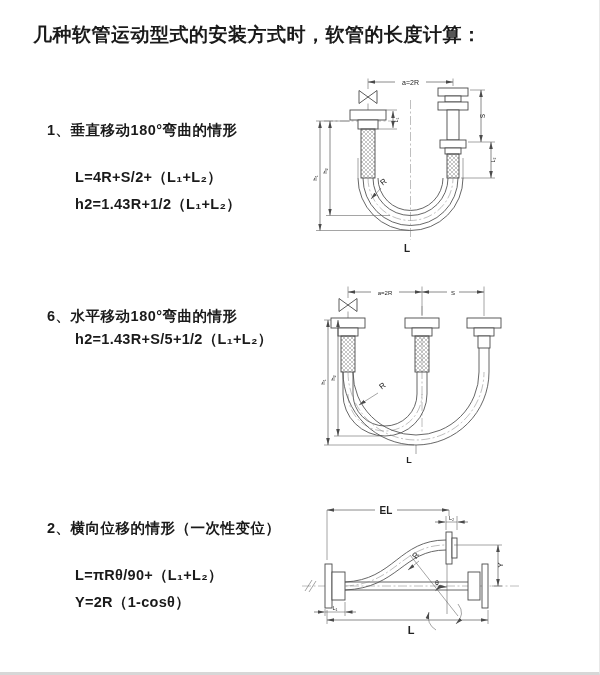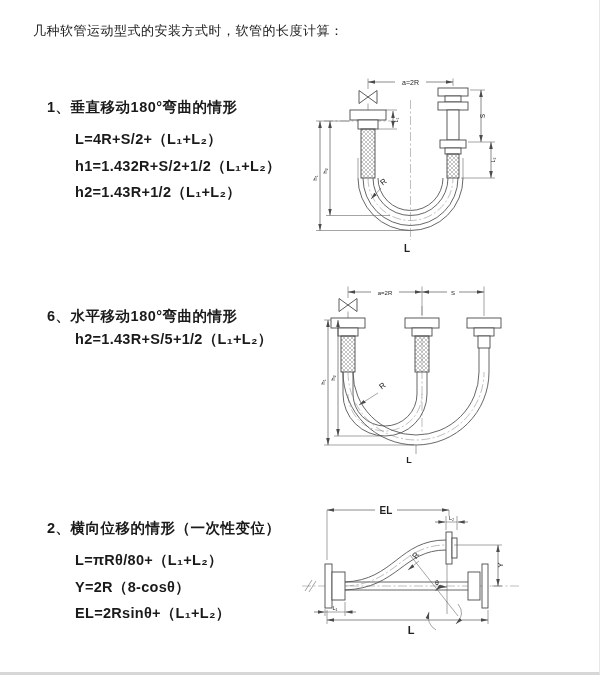--- a/index.html
+++ b/index.html
@@ -1,23 +1,23 @@
 <!DOCTYPE html>
 <html><head>
 <meta charset="utf-8">
 <style>
   *{margin:0;padding:0;box-sizing:border-box}
   html,body{width:600px;height:675px}
   body{background:#fff;font-family:"Liberation Sans","DejaVu Sans",sans-serif;color:#1a1a1a;position:relative;overflow:hidden}
   .page{position:absolute;inset:0;background:#fff;border-right:1px solid #e8e8e8;border-bottom:3px solid #d7d7d7}
-  .title{position:absolute;left:33px;top:22px;font-size:13px;font-weight:normal;letter-spacing:.5px}
+  .title{position:absolute;left:33px;top:22px;font-size:19px;font-weight:bold;letter-spacing:.5px}
   .sec{position:absolute;left:47px}
   .sec .h{font-size:14.5px;font-weight:bold;letter-spacing:.5px}
   .sec .f{margin-left:28px;font-size:14.5px;font-weight:bold;line-height:26.5px;letter-spacing:.3px}
-  .sec .f.first{margin-top:9px}
+  .sec .f.first{margin-top:24px}
   .diag{position:absolute;overflow:visible}
   .diag text{font-family:"Liberation Sans","DejaVu Sans",sans-serif;fill:#222}
   .pipe{stroke:#4a4a4a;stroke-width:.9;fill:#fff}
   .hose{stroke:#565656;stroke-width:.9;fill:none}
   .thin{stroke:#5a5a5a;stroke-width:.55;fill:none}
   .cl{stroke:#8a8a8a;stroke-width:.55;fill:none;stroke-dasharray:9 2.5 2 2.5}
   .braid{stroke:#4a4a4a;stroke-width:.9;fill:url(#braid)}
   .dim{stroke:#4a4a4a;stroke-width:.65;fill:none}
 </style>
 </head>
@@ -31,37 +31,35 @@
         <path d="M0,4 L4,0 M0,0 L4,4" stroke="#8a8a8a" stroke-width="0.5"></path>
       </pattern>
       <marker id="arr" markerWidth="7.5" markerHeight="5" refX="7" refY="2.5" orient="auto-start-reverse" markerUnits="userSpaceOnUse">
         <path d="M0,0.7 L7,2.5 L0,4.3 Z" fill="#4a4a4a"></path>
       </marker>
     </defs>
   </svg>
 
   <div class="title">几种软管运动型式的安装方式时，软管的长度计算：</div>
 
-  <div class="sec" style="top:98px">
+  <div class="sec" style="top:121px">
     <div class="h">1、垂直移动180°弯曲的情形</div>
     <div class="f first">L=4R+S/2+（L₁+L₂）</div>
-    <div class="f">h1=1.432R+S/2+1/2（L₁+L₂）</div>
     <div class="f">h2=1.43R+1/2（L₁+L₂）</div>
   </div>
 
   <div class="sec" style="top:307px">
     <div class="h">6、水平移动180°弯曲的情形</div>
     <div class="f">h2=1.43R+S/5+1/2（L₁+L₂）</div>
   </div>
 
   <div class="sec" style="top:519px">
     <div class="h">2、横向位移的情形（一次性变位）</div>
-    <div class="f first">L=πRθ/80+（L₁+L₂）</div>
-    <div class="f">Y=2R（8-cosθ）</div>
-    <div class="f">EL=2Rsinθ+（L₁+L₂）</div>
+    <div class="f first">L=πRθ/90+（L₁+L₂）</div>
+    <div class="f">Y=2R（1-cosθ）</div>
   </div>
 
   <svg class="diag" style="left:298px;top:74px" width="225" height="198" viewBox="0 0 225 198">
     <g>
       <path class="cl" d="M112.5,26 V166"></path>
       <path class="cl" d="M26,47 H98"></path>
     </g>
     <g>
       <path class="thin" d="M70,4.5 V15 M155,4.5 V12"></path>
       <path class="dim" d="M70,8 H155" marker-start="url(#arr)" marker-end="url(#arr)"></path>

